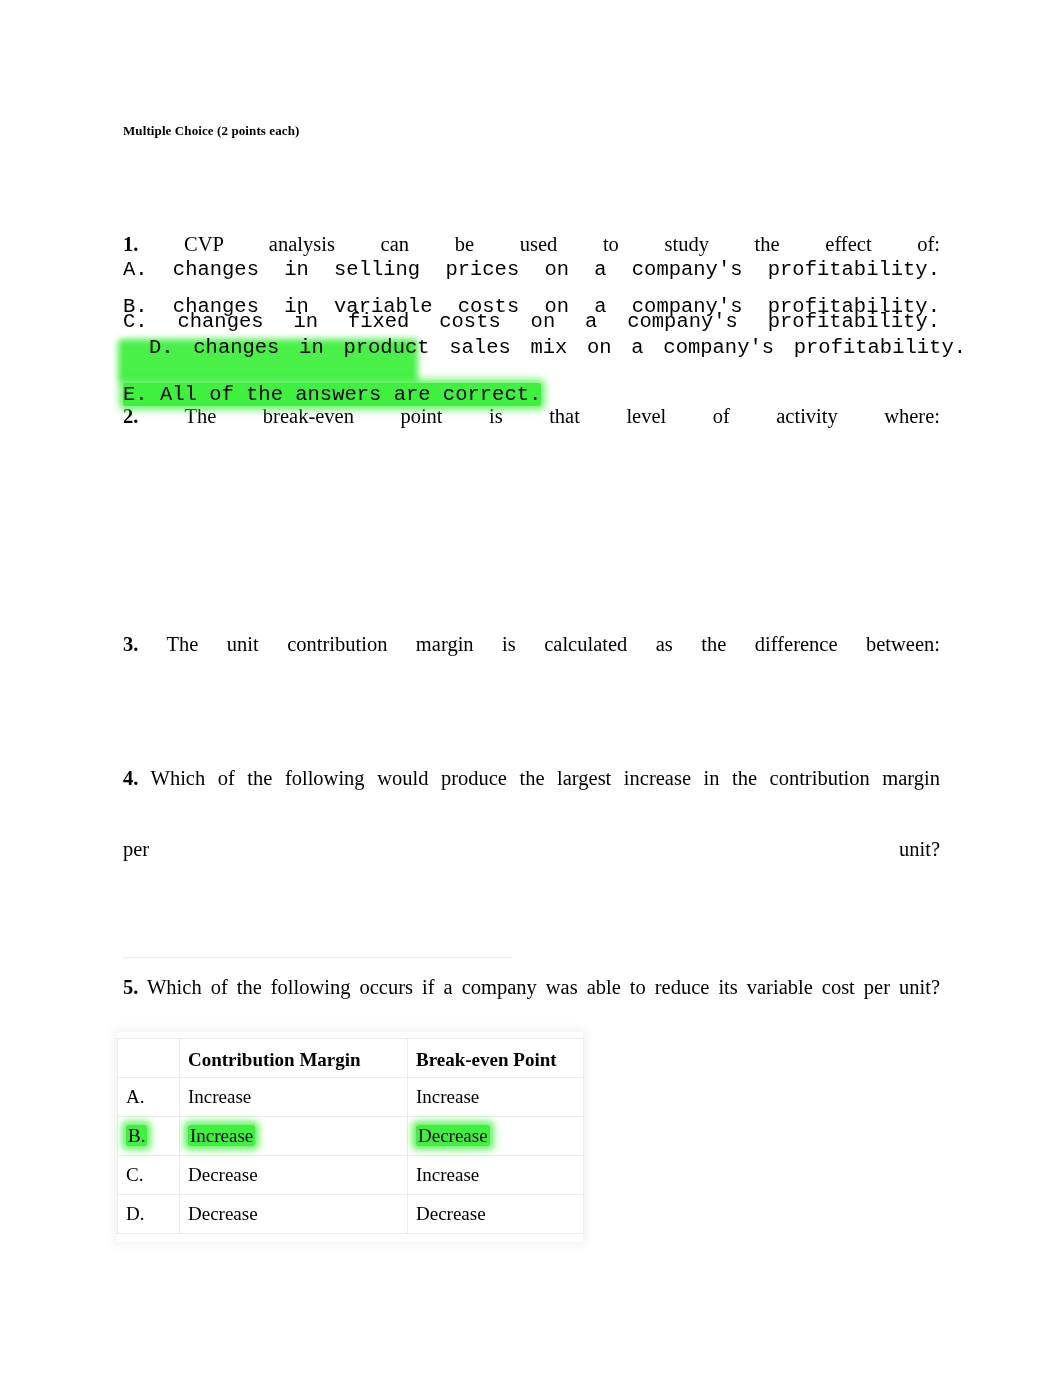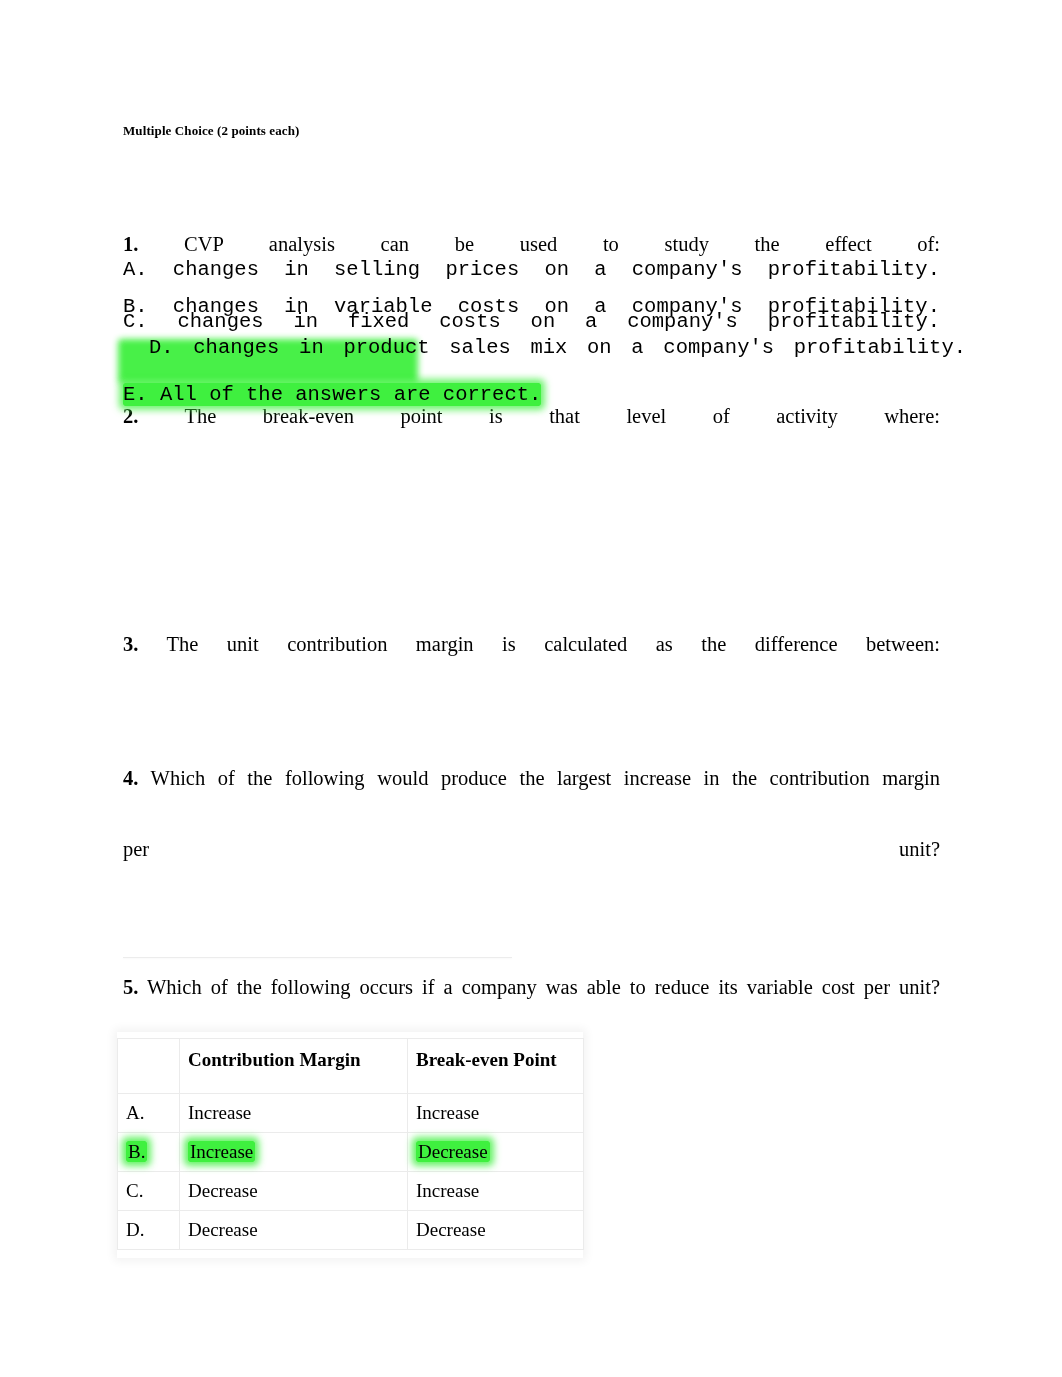--- a/index.html
+++ b/index.html
@@ -117,21 +117,21 @@
     line-height: 26px;
     padding: 6px 4px 6px 8px;
     vertical-align: top;
     text-align: left;
     font-weight: normal;
     background: #ffffff;
   }
   table.answer-table th {
     font-weight: bold;
     padding-top: 8px;
-    padding-bottom: 20px;
+    padding-bottom: 4px;
   }
   .col-letter { width: 62px; }
   .col-cm     { width: 228px; }
   .col-bep    { width: 176px; }
   td.cell-letter { padding-left: 10px; }
   .cellhl {
     background: #3ff03f;
     box-shadow: 0 0 7px 4px rgba(63,240,63,0.8);
     border-radius: 2px;
     padding: 0 2px;

